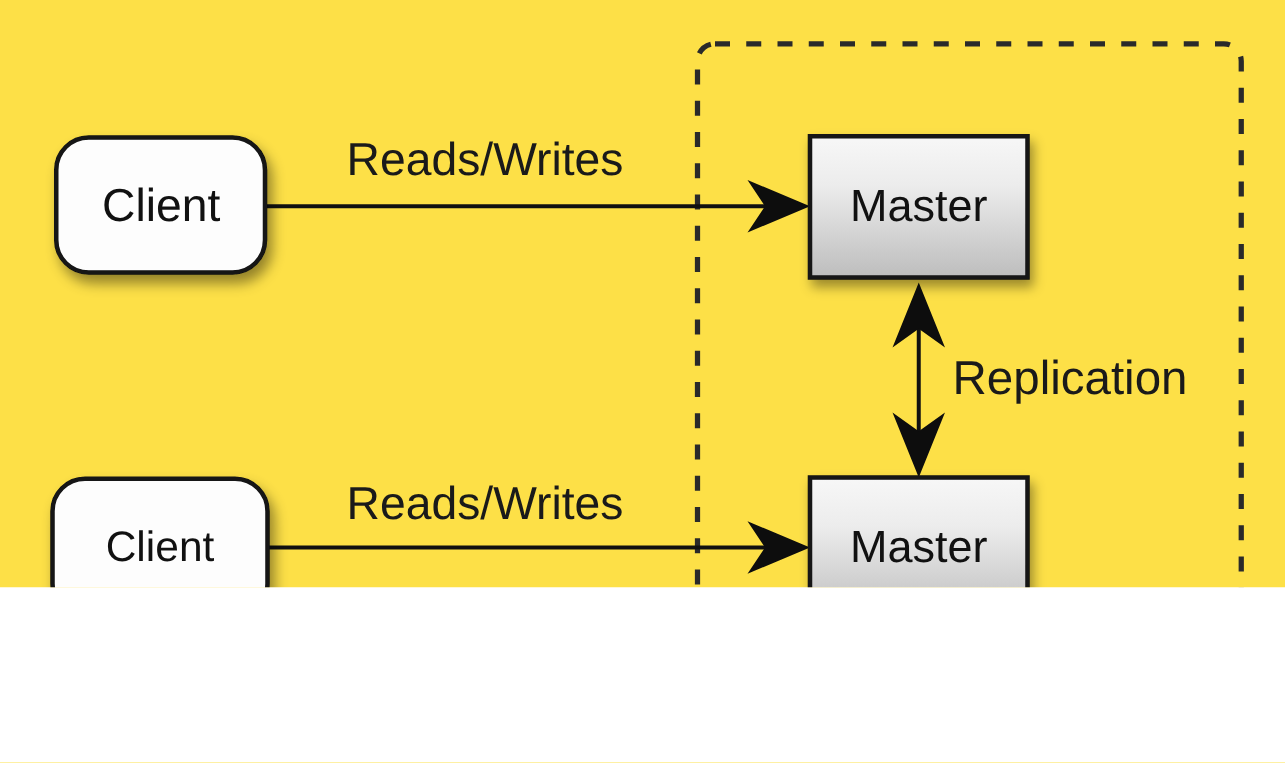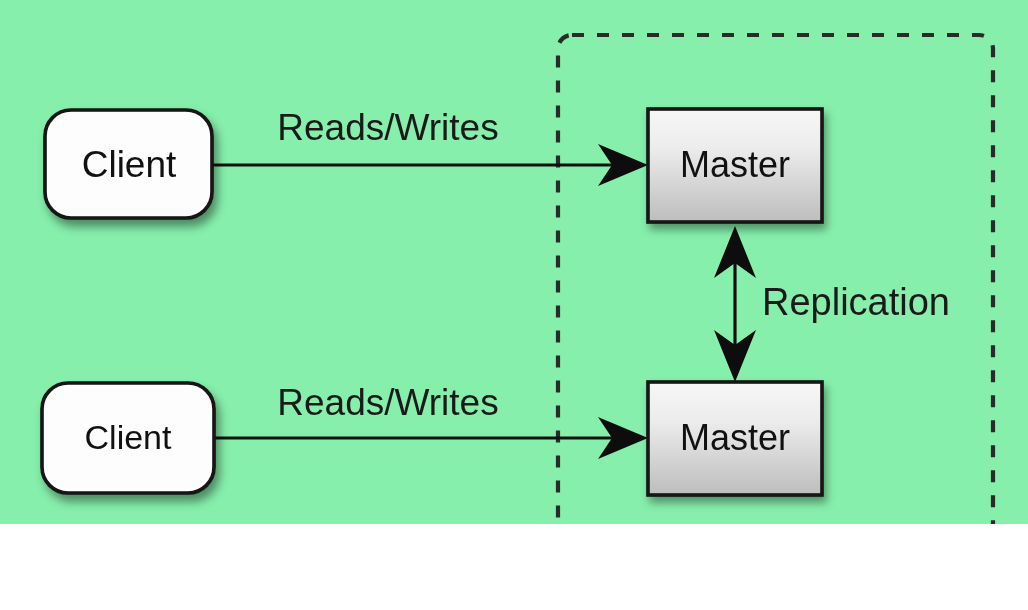--- a/index.html
+++ b/index.html
@@ -7,22 +7,22 @@
     margin: 0;
     padding: 0;
     background: #ffffff;
   }
   body {
     font-family: "Liberation Sans", sans-serif;
   }
   #diagram-root {
     position: relative;
     width: 1028px;
-    height: 524px;
-    background: #86efac;
+    height: 470px;
+    background: #fde047;
     overflow: hidden;
   }
   #diagram-svg {
     position: absolute;
     top: 0;
     left: 0;
     width: 1028px;
     height: 610px;
   }
   .node-label {

